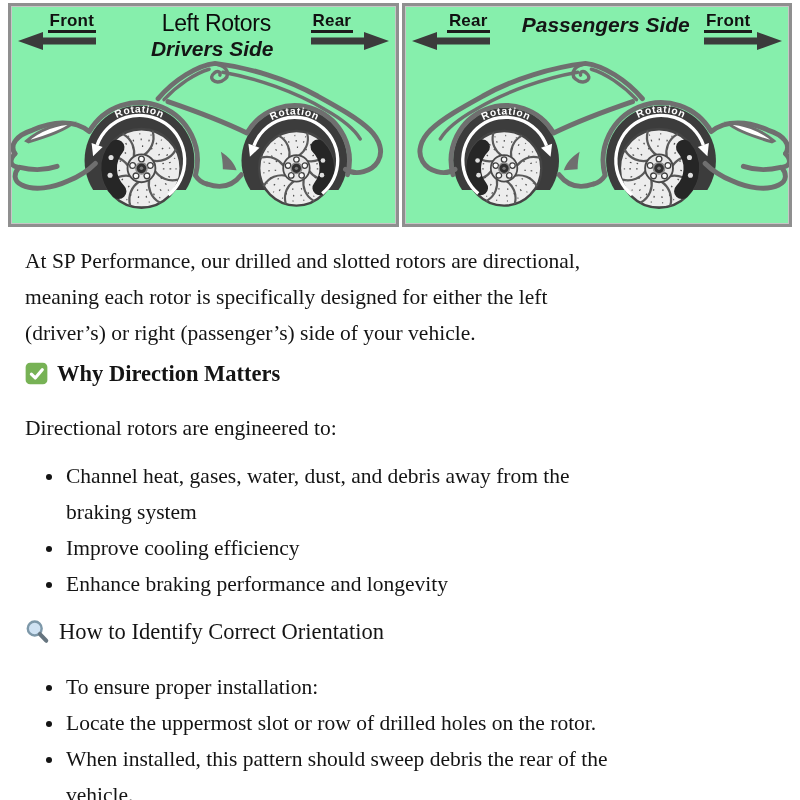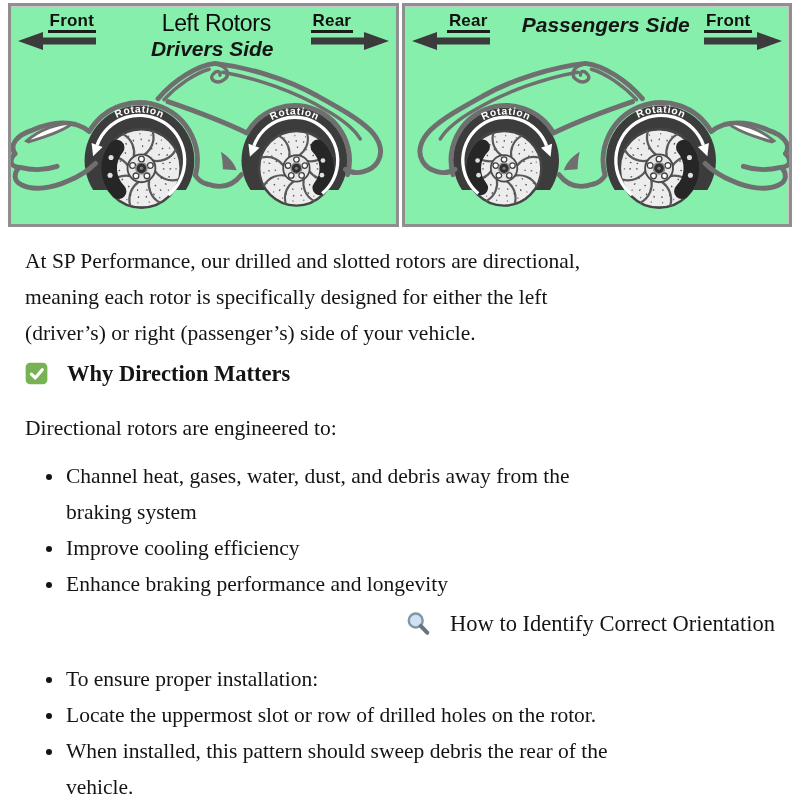--- a/index.html
+++ b/index.html
@@ -35,23 +35,23 @@
   }
   .car { display:block; width:100%; height:153px; }
   .rot-text {
     font-family:"Liberation Sans",sans-serif; font-weight:700; font-size:10.5px;
     letter-spacing:0.7px; fill:#ffffff;
   }
   
   .content { padding:0 25px; font-size:21.5px; line-height:36px; }
   .pre { white-space:pre-line; }
   .intro { margin:16px 0 0 0; }
-  .h-row { display:flex; align-items:center; gap:19px; font-size:22.5px; line-height:27px; }
+  .h-row { display:flex; align-items:center; gap:9px; font-size:22.5px; line-height:27px; }
   .h1row { font-weight:700; margin-top:9px; }
-  .h2row { font-weight:400; margin-top:8px;justify-content:flex-end; }
+  .h2row { font-weight:400; margin-top:16px; }
   .h-row svg { flex:0 0 auto; display:block; }
   .lead { margin:23px 0 12px 0; }
   ul { margin:9px 0 0 0; padding-left:40px; list-style:disc outside; }
   ul.u2 { margin-top:24px; }
   li { padding-left:1px; }
 </style>
 </head>
 <body>
 
 <div class="diagram">

